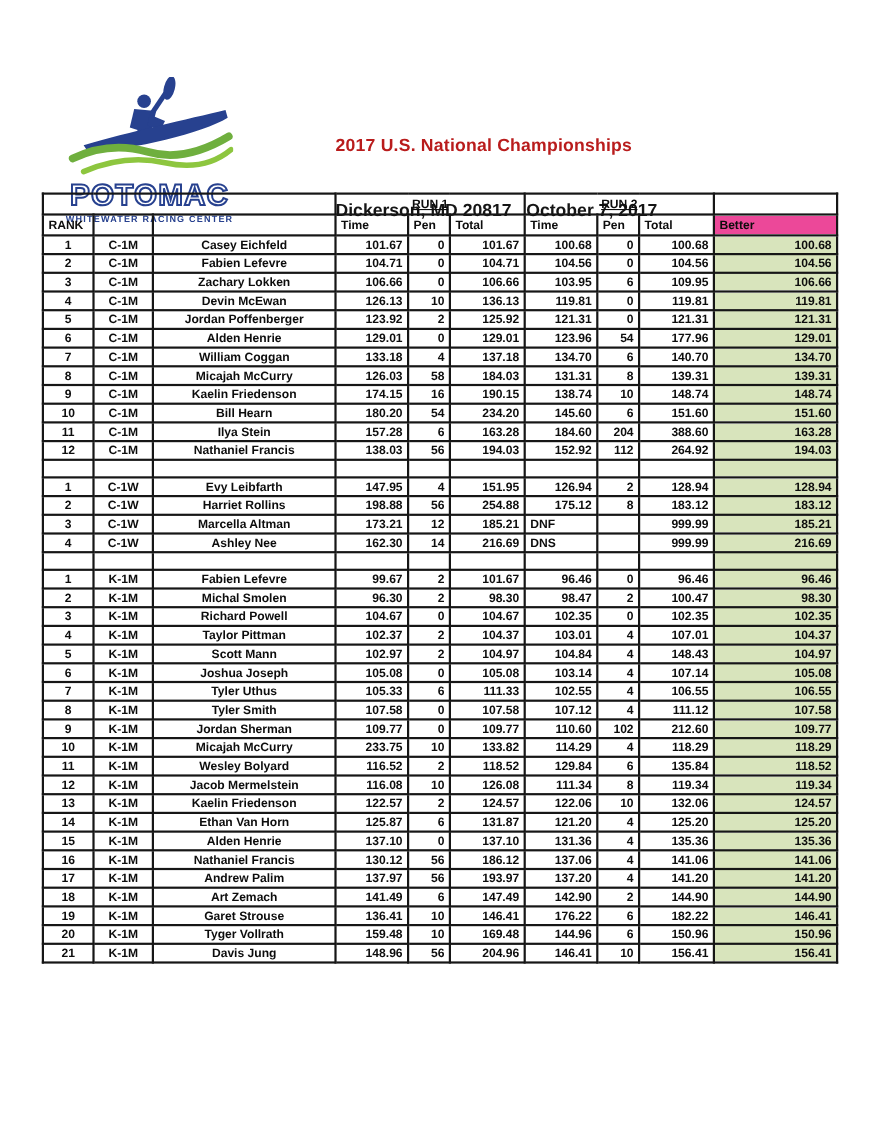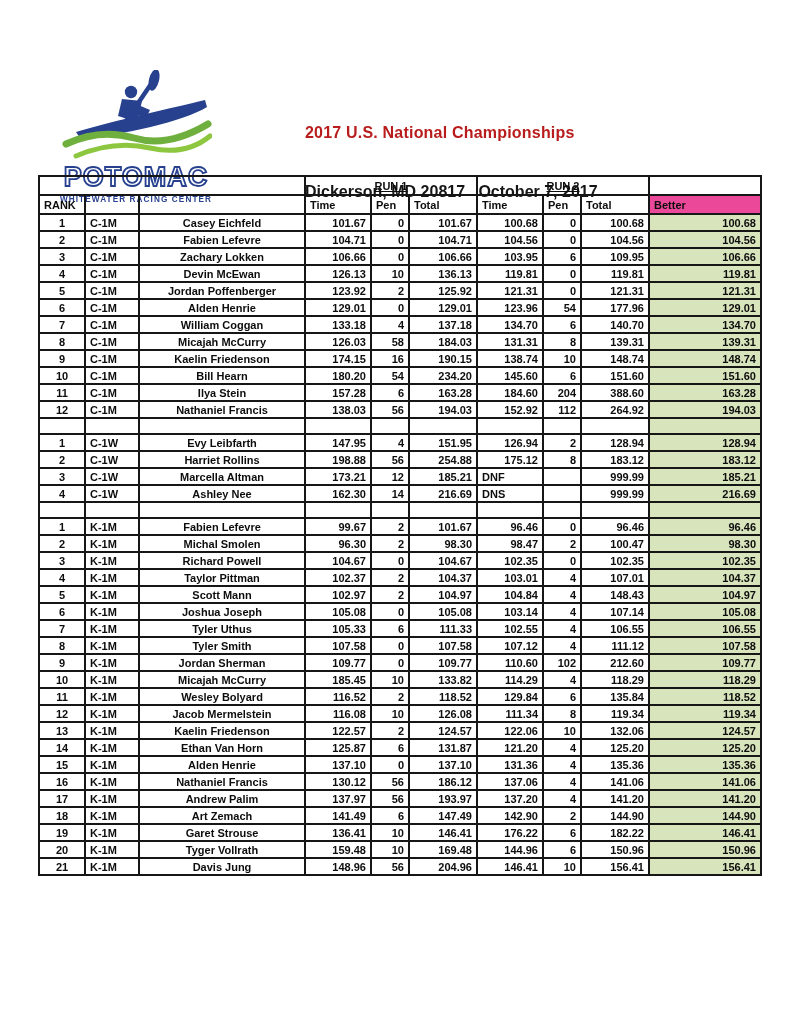--- a/index.html
+++ b/index.html
@@ -29,21 +29,21 @@
   }
   table.results td, table.results th {
     border:2px solid #161616;
     font-size:11px; font-weight:bold; color:#0d0d0d;
     height:17px; padding:0 4px; overflow:hidden; white-space:nowrap;
   }
   thead tr { height:19px; }
   .c-run   { text-align:center;text-decoration:underline; }
   .c-hleft { text-align:left; }
   .c-rank  { text-align:center; }
-  .c-class { text-align:left; }
+  .c-class { text-align:center; }
   .c-name  { text-align:center; }
   .c-num   { text-align:right; }
   .c-text  { text-align:left; }
   .c-better{
     text-align:right; font-weight:normal; color:#22251a;
     background:#d8e4bc;
   }
   th.c-better-head {
     text-align:left; font-weight:normal; color:#3c3f32;
     background:#ec4899;
@@ -438,21 +438,21 @@
         <td class="c-num">109.77</td>
         <td class="c-num">110.60</td>
         <td class="c-num">102</td>
         <td class="c-num">212.60</td>
         <td class="c-better">109.77</td>
       </tr>
       <tr>
         <td class="c-rank">10</td>
         <td class="c-class">K-1M</td>
         <td class="c-name">Micajah McCurry</td>
-        <td class="c-num">185.45</td>
+        <td class="c-num">233.75</td>
         <td class="c-num">10</td>
         <td class="c-num">133.82</td>
         <td class="c-num">114.29</td>
         <td class="c-num">4</td>
         <td class="c-num">118.29</td>
         <td class="c-better">118.29</td>
       </tr>
       <tr>
         <td class="c-rank">11</td>
         <td class="c-class">K-1M</td>

